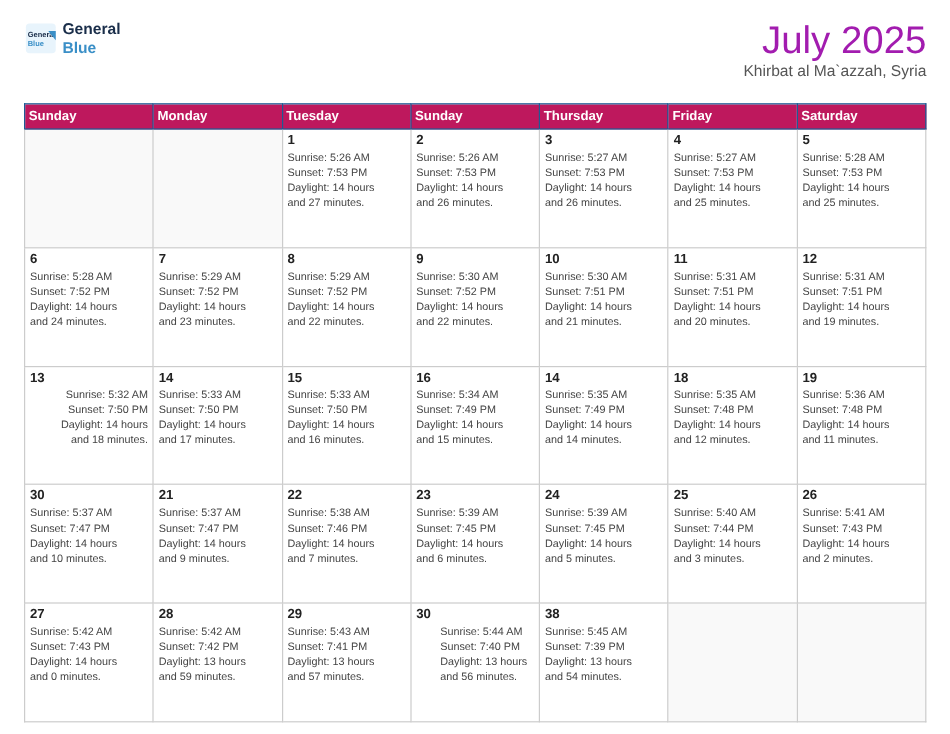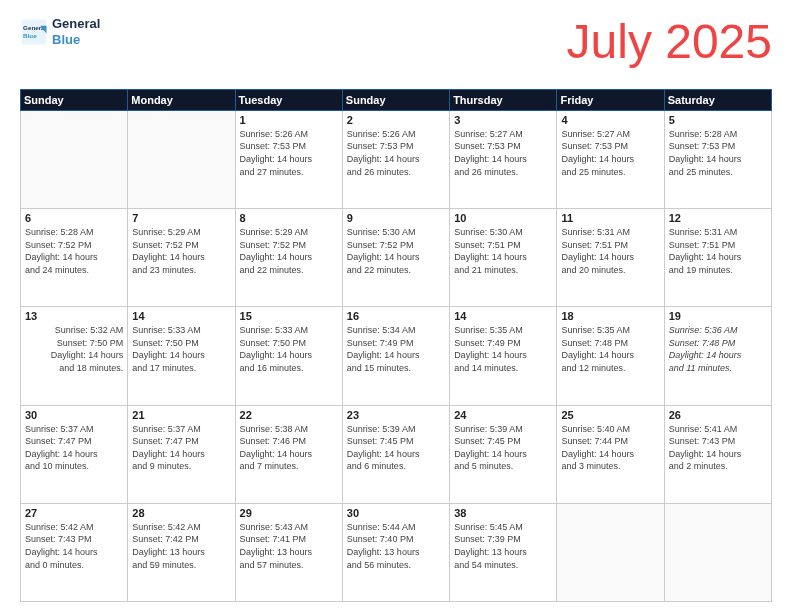--- a/index.html
+++ b/index.html
@@ -38,38 +38,38 @@
       color: #3a8fc7;
     }
     .logo-icon {
       width: 28px;
       height: 28px;
     }
     .title-block {
       text-align: right;
     }
     .month-title {
-      font-size: 48px;
-      color: #ef4444;
+      font-size: 32px;
+      color: #a21caf;
       font-weight: normal;
       line-height: 1.1;
     }
     .subtitle {
       font-size: 13px;
       color: #555;
     }
     .calendar {
       flex: 1;
       border: 1px solid #ccc;
       border-collapse: collapse;
       width: 100%;
       table-layout: fixed;
     }
     .calendar th {
-      background: #0f172a;
+      background: #be185d;
       color: white;
       font-size: 11px;
       font-weight: bold;
       padding: 4px 3px;
       text-align: left;
       border: 1px solid #1e5a94;
     }
     .calendar td {
       border: 1px solid #ccc;
       vertical-align: top;
@@ -109,20 +109,21 @@
       </svg>
       <div>
         <div class="logo-text">
           <div>General</div>
           <div><span>Blue</span></div>
         </div>
       </div>
     </div>
     <div class="title-block">
       <div class="month-title">July 2025</div>
+      <div class="subtitle">Khirbat al Ma`azzah, Syria</div>
     </div>
   </div>
 
   <table class="calendar">
     <thead>
       <tr>
         <th>Sunday</th>
         <th>Monday</th>
         <th>Tuesday</th>
         <th>Sunday</th>
@@ -260,21 +261,21 @@
           </td>
           <td>
             <span class="day-number">18</span>
             <div class="cell-text" style="white-space: pre-line;">Sunrise: 5:35 AM
 Sunset: 7:48 PM
 Daylight: 14 hours
 and 12 minutes.</div>
           </td>
           <td>
             <span class="day-number">19</span>
-            <div class="cell-text" style="white-space: pre-line; font-style: italic;">Sunrise: 5:36 AM
+            <div class="cell-text" style="white-space: pre-line;">Sunrise: 5:36 AM
 Sunset: 7:48 PM
 Daylight: 14 hours
 and 11 minutes.</div>
           </td>
         </tr>
         <tr>
           <td>
             <span class="day-number">30</span>
             <div class="cell-text" style="white-space: pre-line;">Sunrise: 5:37 AM
 Sunset: 7:47 PM
@@ -341,21 +342,21 @@
           </td>
           <td>
             <span class="day-number">29</span>
             <div class="cell-text" style="white-space: pre-line;">Sunrise: 5:43 AM
 Sunset: 7:41 PM
 Daylight: 13 hours
 and 57 minutes.</div>
           </td>
           <td>
             <span class="day-number">30</span>
-            <div class="cell-text" style="white-space: pre-line;">Sunrise: 5:44 AM
+            <div class="cell-text" style="white-space: pre-line; margin-left: 20px;">Sunrise: 5:44 AM
 Sunset: 7:40 PM
 Daylight: 13 hours
 and 56 minutes.</div>
           </td>
           <td>
             <span class="day-number">38</span>
             <div class="cell-text" style="white-space: pre-line;">Sunrise: 5:45 AM
 Sunset: 7:39 PM
 Daylight: 13 hours
 and 54 minutes.</div>

